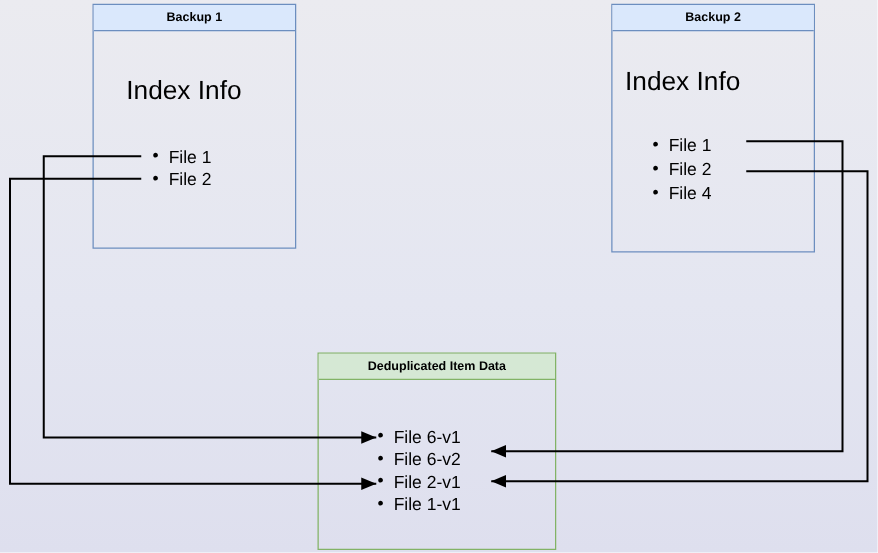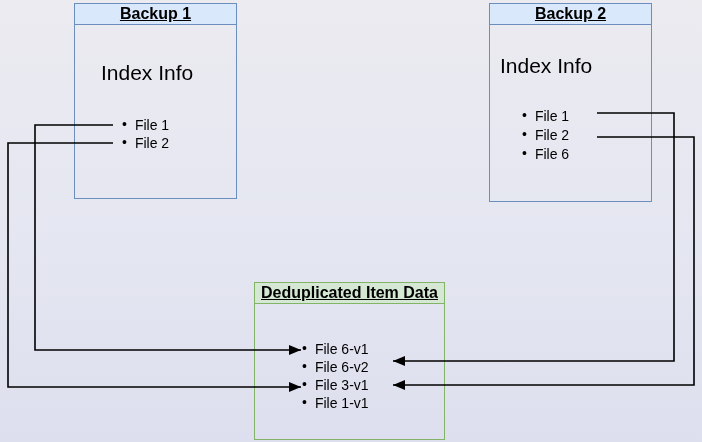--- a/index.html
+++ b/index.html
@@ -18,24 +18,23 @@
     position:absolute;
     border:1.5px solid;
     box-sizing:border-box;
     background:transparent;
   }
   .box.blue{border-color:#6c8ebf;}
   .box.green{border-color:#82b366;}
   .box-header{
     height:21px;
     display:flex;align-items:center;justify-content:center;
-    font-size:16px;font-weight:bold;
+    font-size:10px;font-weight:bold;
     border-bottom:1.5px solid;
     box-sizing:border-box;
-    text-decoration:underline;
   }
   .blue .box-header{background:#dae8fc;border-color:#6c8ebf;}
   .green .box-header{background:#d5e8d4;border-color:#82b366;}
   .label{
     position:absolute;
     font-size:21px;
     white-space:nowrap;
   }
   .list{
     position:absolute;
@@ -87,41 +86,41 @@
     <div class="row">
       <span class="dot">•</span>
       <span>File 1</span>
     </div>
     <div class="row">
       <span class="dot">•</span>
       <span>File 2</span>
     </div>
     <div class="row">
       <span class="dot">•</span>
-      <span>File 6</span>
+      <span>File 4</span>
     </div>
   </div>
 
   <div class="box green" style="left:254px;top:282px;width:191px;height:158px;">
     <div class="box-header">
       <span>Deduplicated Item Data</span>
     </div>
   </div>
   <div class="list lh18" style="left:302px;top:340px;">
     <div class="row">
       <span class="dot">•</span>
       <span>File 6-v1</span>
     </div>
     <div class="row">
       <span class="dot">•</span>
       <span>File 6-v2</span>
     </div>
     <div class="row">
       <span class="dot">•</span>
-      <span>File 3-v1</span>
+      <span>File 2-v1</span>
     </div>
     <div class="row">
       <span class="dot">•</span>
       <span>File 1-v1</span>
     </div>
   </div>
 
   <svg id="connectors" width="702" height="442" viewBox="0 0 702 442">
     <defs>
       <marker id="arrow" markerUnits="userSpaceOnUse" markerWidth="14" markerHeight="12" refX="12" refY="6" orient="auto">

